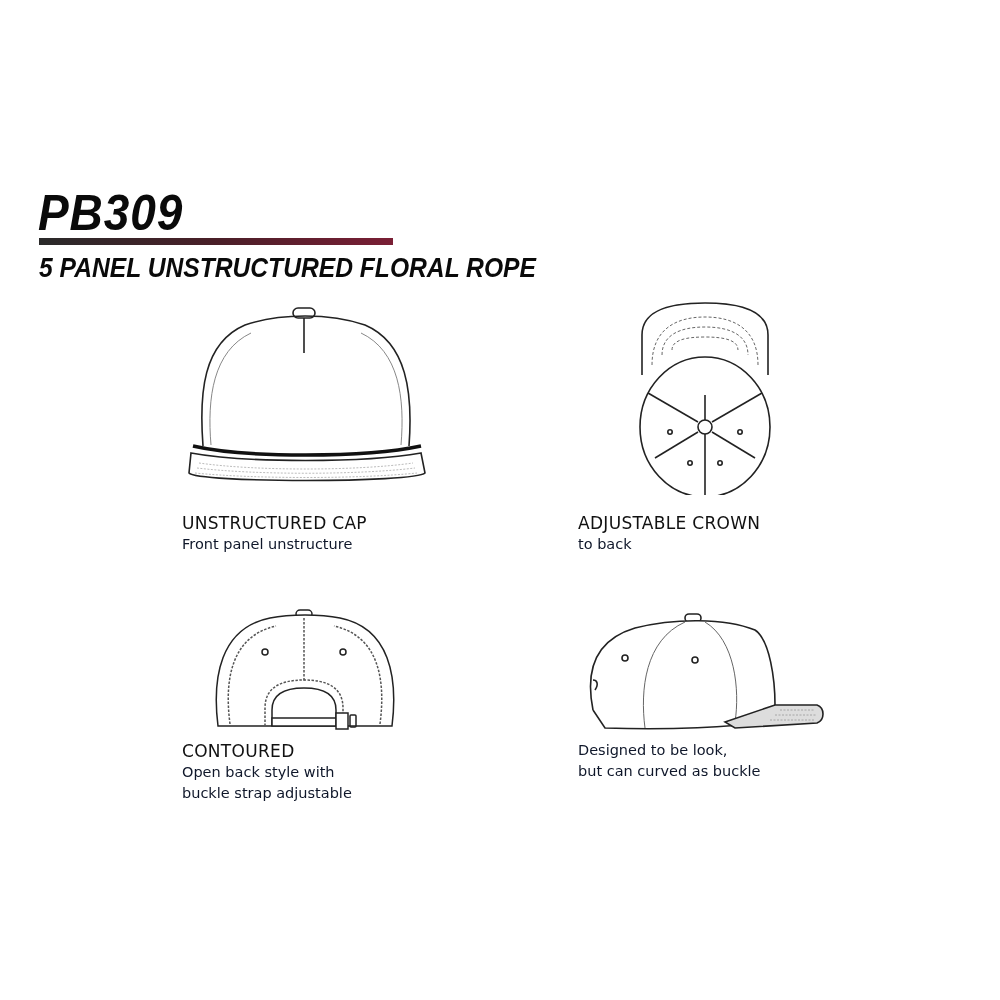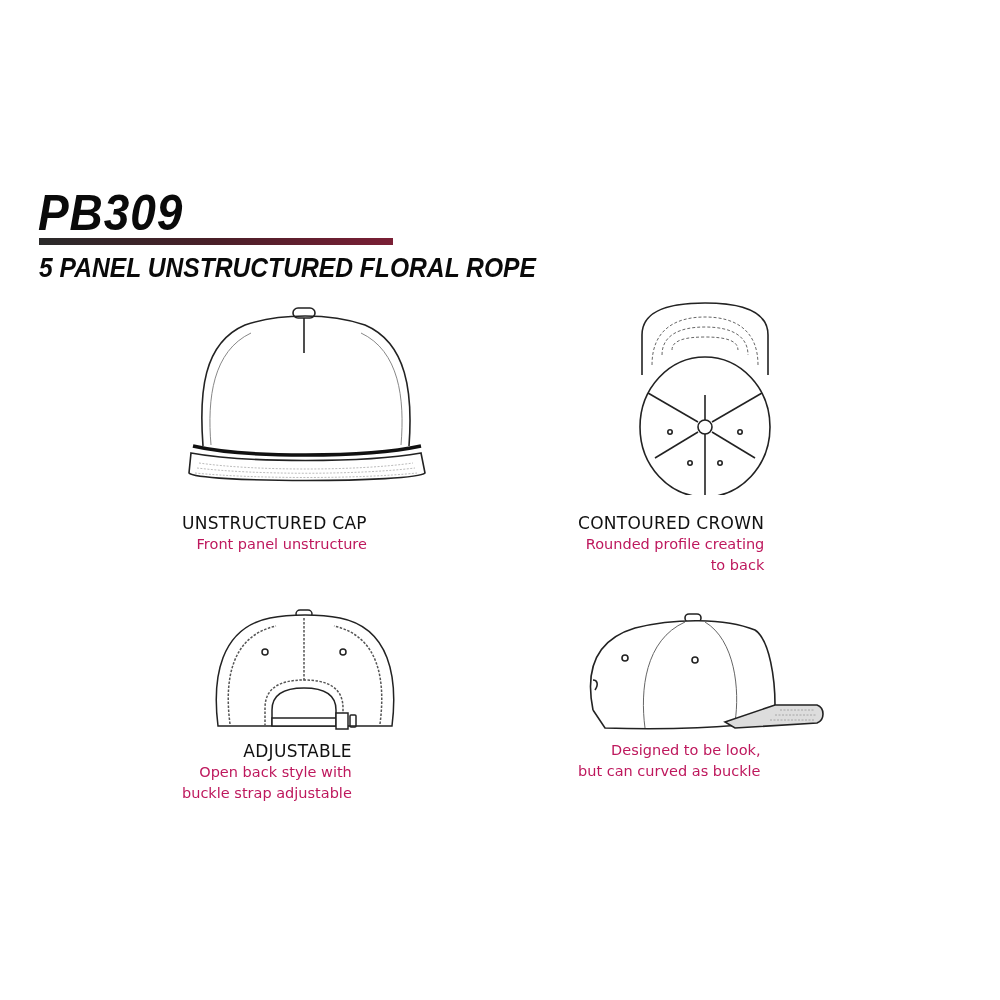--- a/index.html
+++ b/index.html
@@ -14,28 +14,28 @@
       position: absolute; left: 39px; top: 238px; width: 354px; height: 7px;
       background: linear-gradient(90deg, #2a2a2a 0%, #4a1f28 50%, #7a1f35 100%);
     }
     .subtitle {
       position: absolute; left: 39px; top: 253px;
       font-family: "Liberation Sans", sans-serif; font-weight: 700; font-style: italic;
       font-size: 28px; line-height: 30px; color: #0a0a0a;
       transform: scaleX(0.88); transform-origin: left top; white-space: nowrap;
     }
     .illus { position: absolute; }
-    .feature { position: absolute; text-align: right; }
+    .feature { position: absolute; }
     .feature-title {
       font-family: "DejaVu Sans", sans-serif; font-size: 17px; line-height: 22px;
       letter-spacing: 0.3px; color: #111; white-space: nowrap;
     }
     .feature-desc {
       font-family: "DejaVu Sans", sans-serif; font-size: 14.5px; line-height: 20.5px;
-      color: #be185d; white-space: nowrap;
+      color: #0f172a; white-space: nowrap;
     }
   </style>
 </head>
 <body>
 
 <div class="model">PB309</div>
 <div class="accent-bar"></div>
 <div class="subtitle">5 PANEL UNSTRUCTURED FLORAL ROPE</div>
 
 <svg class="illus" style="left:185px;top:303px" width="250" height="190" viewBox="0 0 250 190">
@@ -72,22 +72,21 @@
     <circle cx="90" cy="168" r="2.2"></circle>
   </g>
 </svg>
 
 <div class="feature" style="left:182px;top:512px">
   <div class="feature-title">UNSTRUCTURED CAP</div>
   <div class="feature-desc">Front panel unstructure</div>
 </div>
 
 <div class="feature" style="left:578px;top:512px">
-  <div class="feature-title">CONTOURED CROWN</div>
-  <div class="feature-desc">Rounded profile creating</div>
+  <div class="feature-title">ADJUSTABLE CROWN</div>
   <div class="feature-desc">to back</div>
 </div>
 
 <svg class="illus" style="left:210px;top:608px" width="190" height="125" viewBox="0 0 190 125">
   <g fill="none" stroke="#222" stroke-width="1.5">
     <rect x="86" y="2" width="16" height="8" rx="4" fill="#fff"></rect>
     <path d="M8 118 C2 70 10 20 60 10 C80 6 110 6 130 10 C180 20 188 70 182 118 Z" fill="#fff"></path>
     <path d="M20 116 C14 70 22 28 66 18 M170 116 C176 70 168 28 124 18" stroke="#555" stroke-dasharray="2.5 1.5"></path>
     <line x1="94" y1="10" x2="94" y2="74" stroke="#555" stroke-dasharray="2.5 1.5"></line>
     <path d="M55 118 L55 100 C55 80 70 72 94 72 C118 72 133 80 133 100 L133 118" stroke="#555" stroke-dasharray="2.5 1.5"></path>
@@ -108,21 +107,21 @@
     <path d="M60 118 C55 80 60 30 100 12 M150 112 C155 80 150 30 120 12" stroke="#666" stroke-width="1"></path>
     <circle cx="40" cy="48" r="3"></circle>
     <circle cx="110" cy="50" r="3"></circle>
     <path d="M8 70 C12 70 14 74 10 80"></path>
     <path d="M140 112 L190 95 L232 95 C240 98 240 110 232 113 L150 118 Z" fill="#ddd"></path>
     <path d="M195 100 L230 100 M190 105 L232 105 M185 110 L230 110" stroke="#999" stroke-width="0.8" stroke-dasharray="2 1.5"></path>
   </g>
 </svg>
 
 <div class="feature" style="left:182px;top:740px">
-  <div class="feature-title">ADJUSTABLE</div>
+  <div class="feature-title">CONTOURED</div>
   <div class="feature-desc">Open back style with</div>
   <div class="feature-desc">buckle strap adjustable</div>
 </div>
 
 <div class="feature" style="left:578px;top:740px">
   <div class="feature-desc">Designed to be look,</div>
   <div class="feature-desc">but can curved as buckle</div>
 </div>
 
 </body></html>

